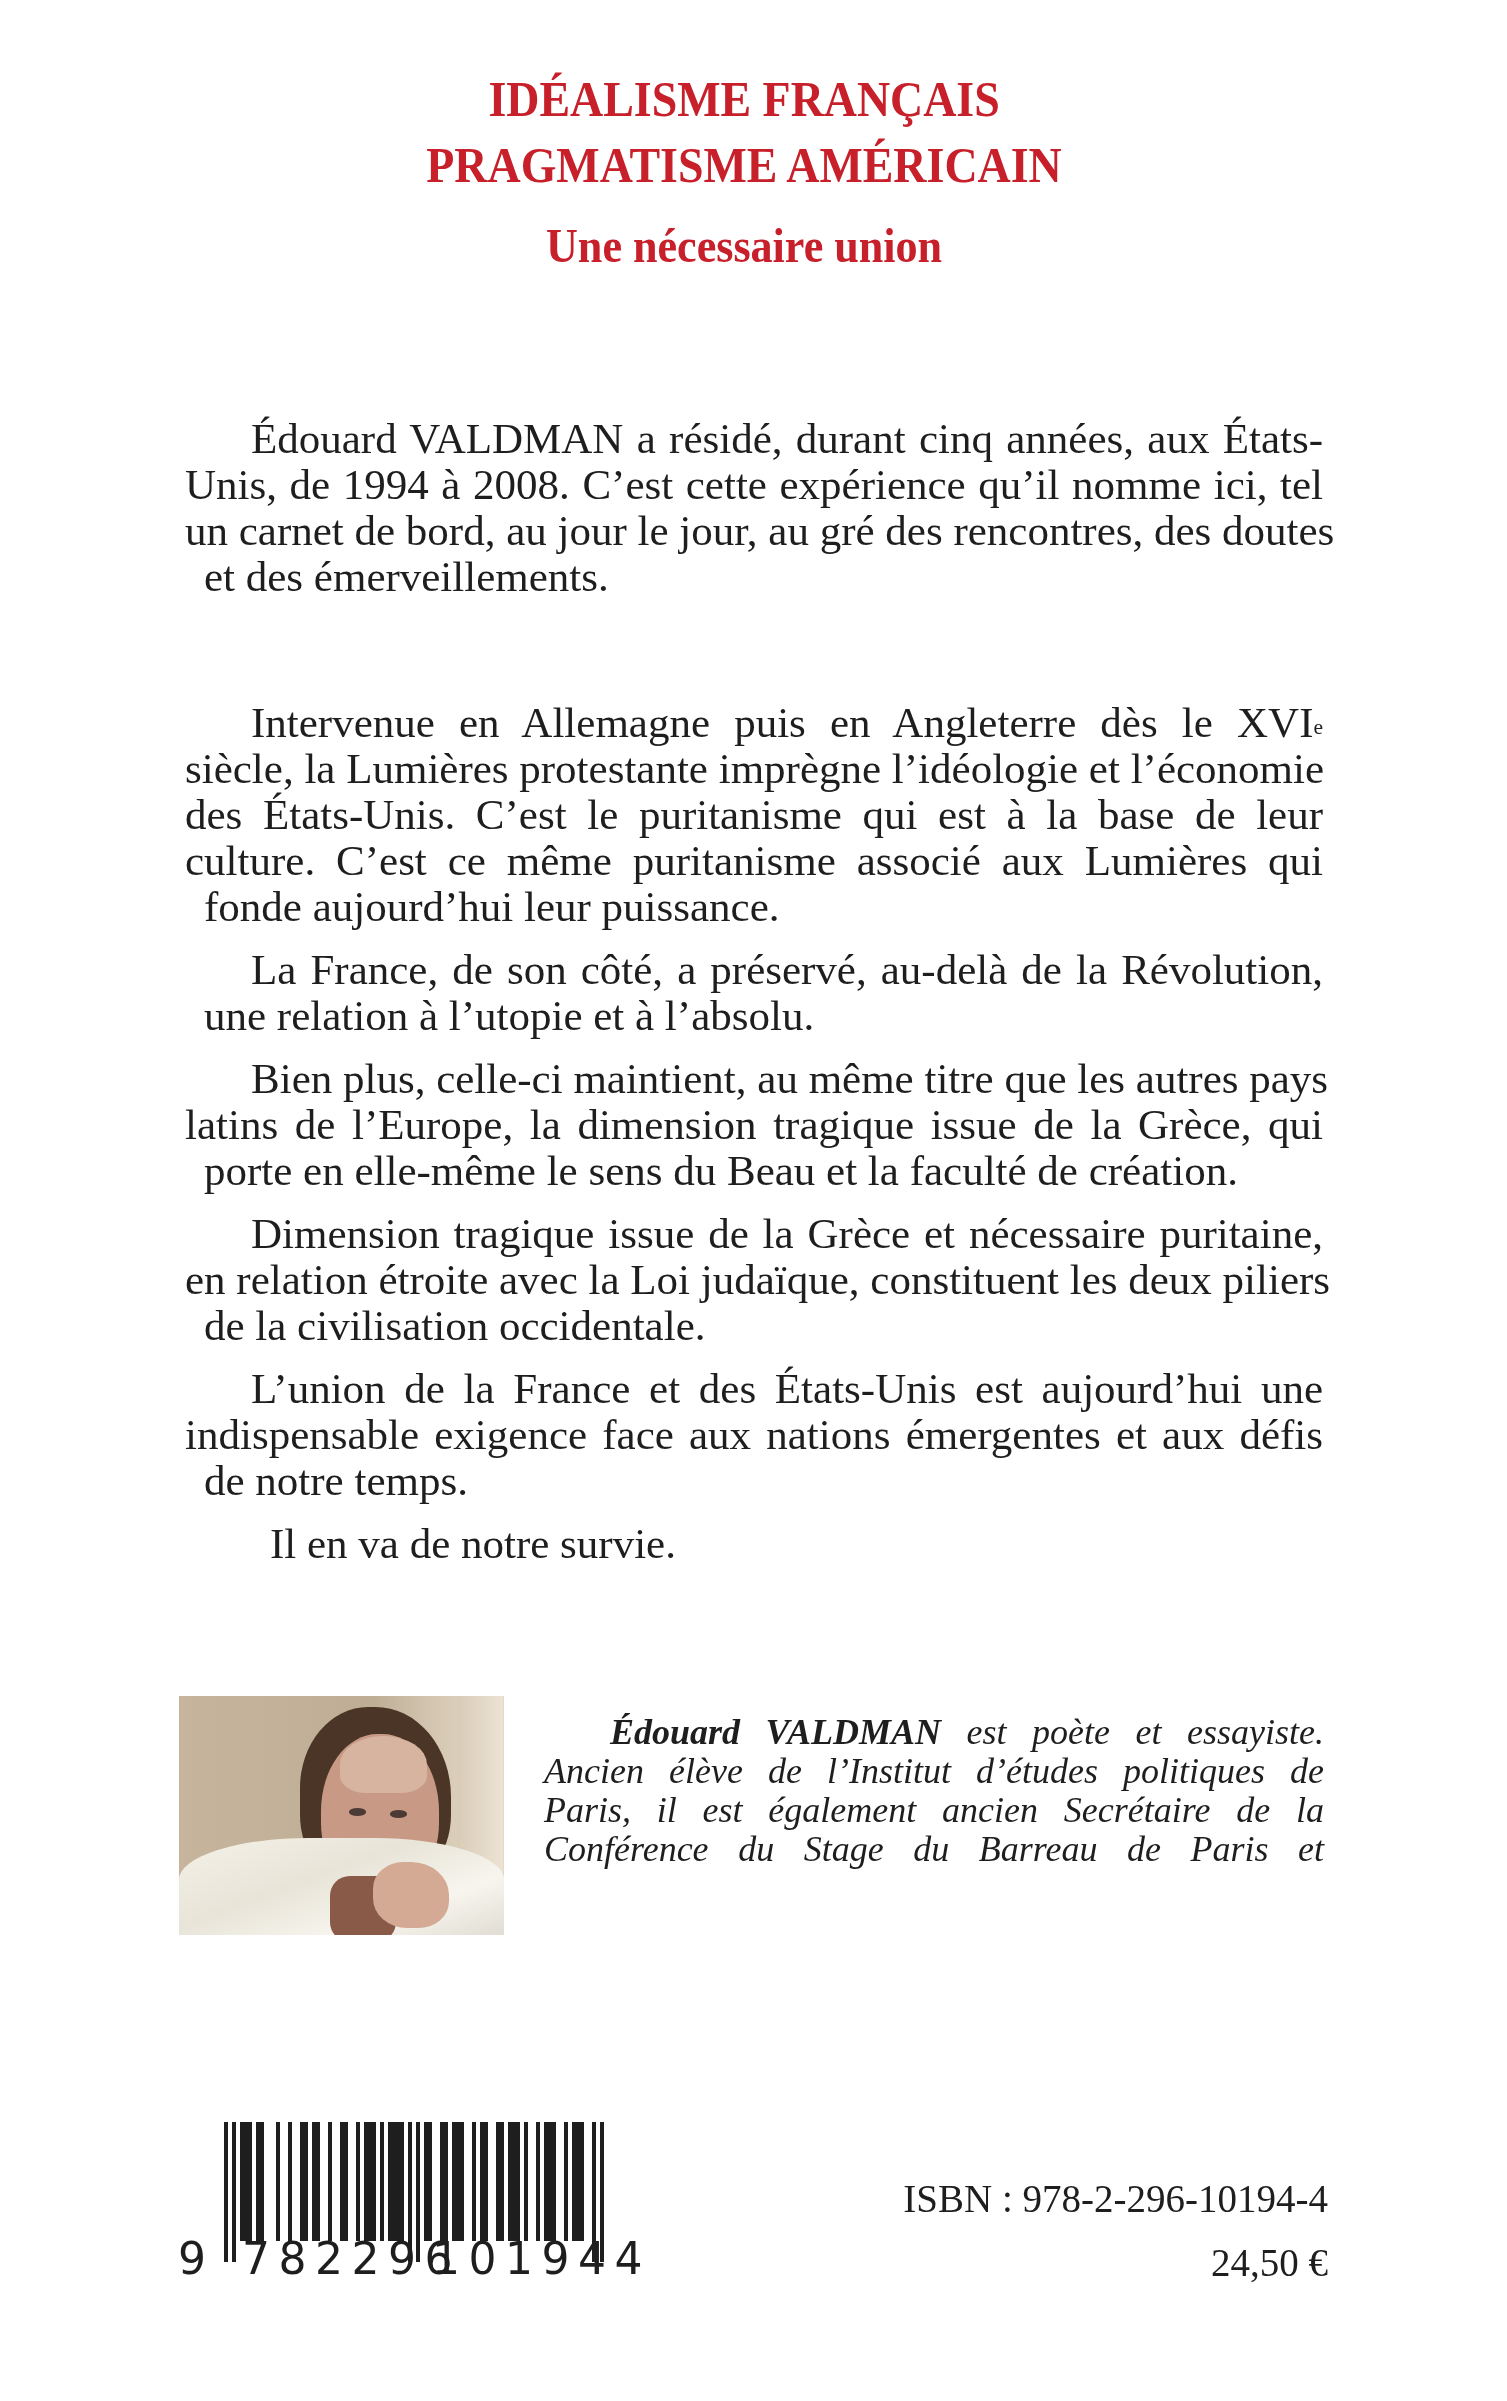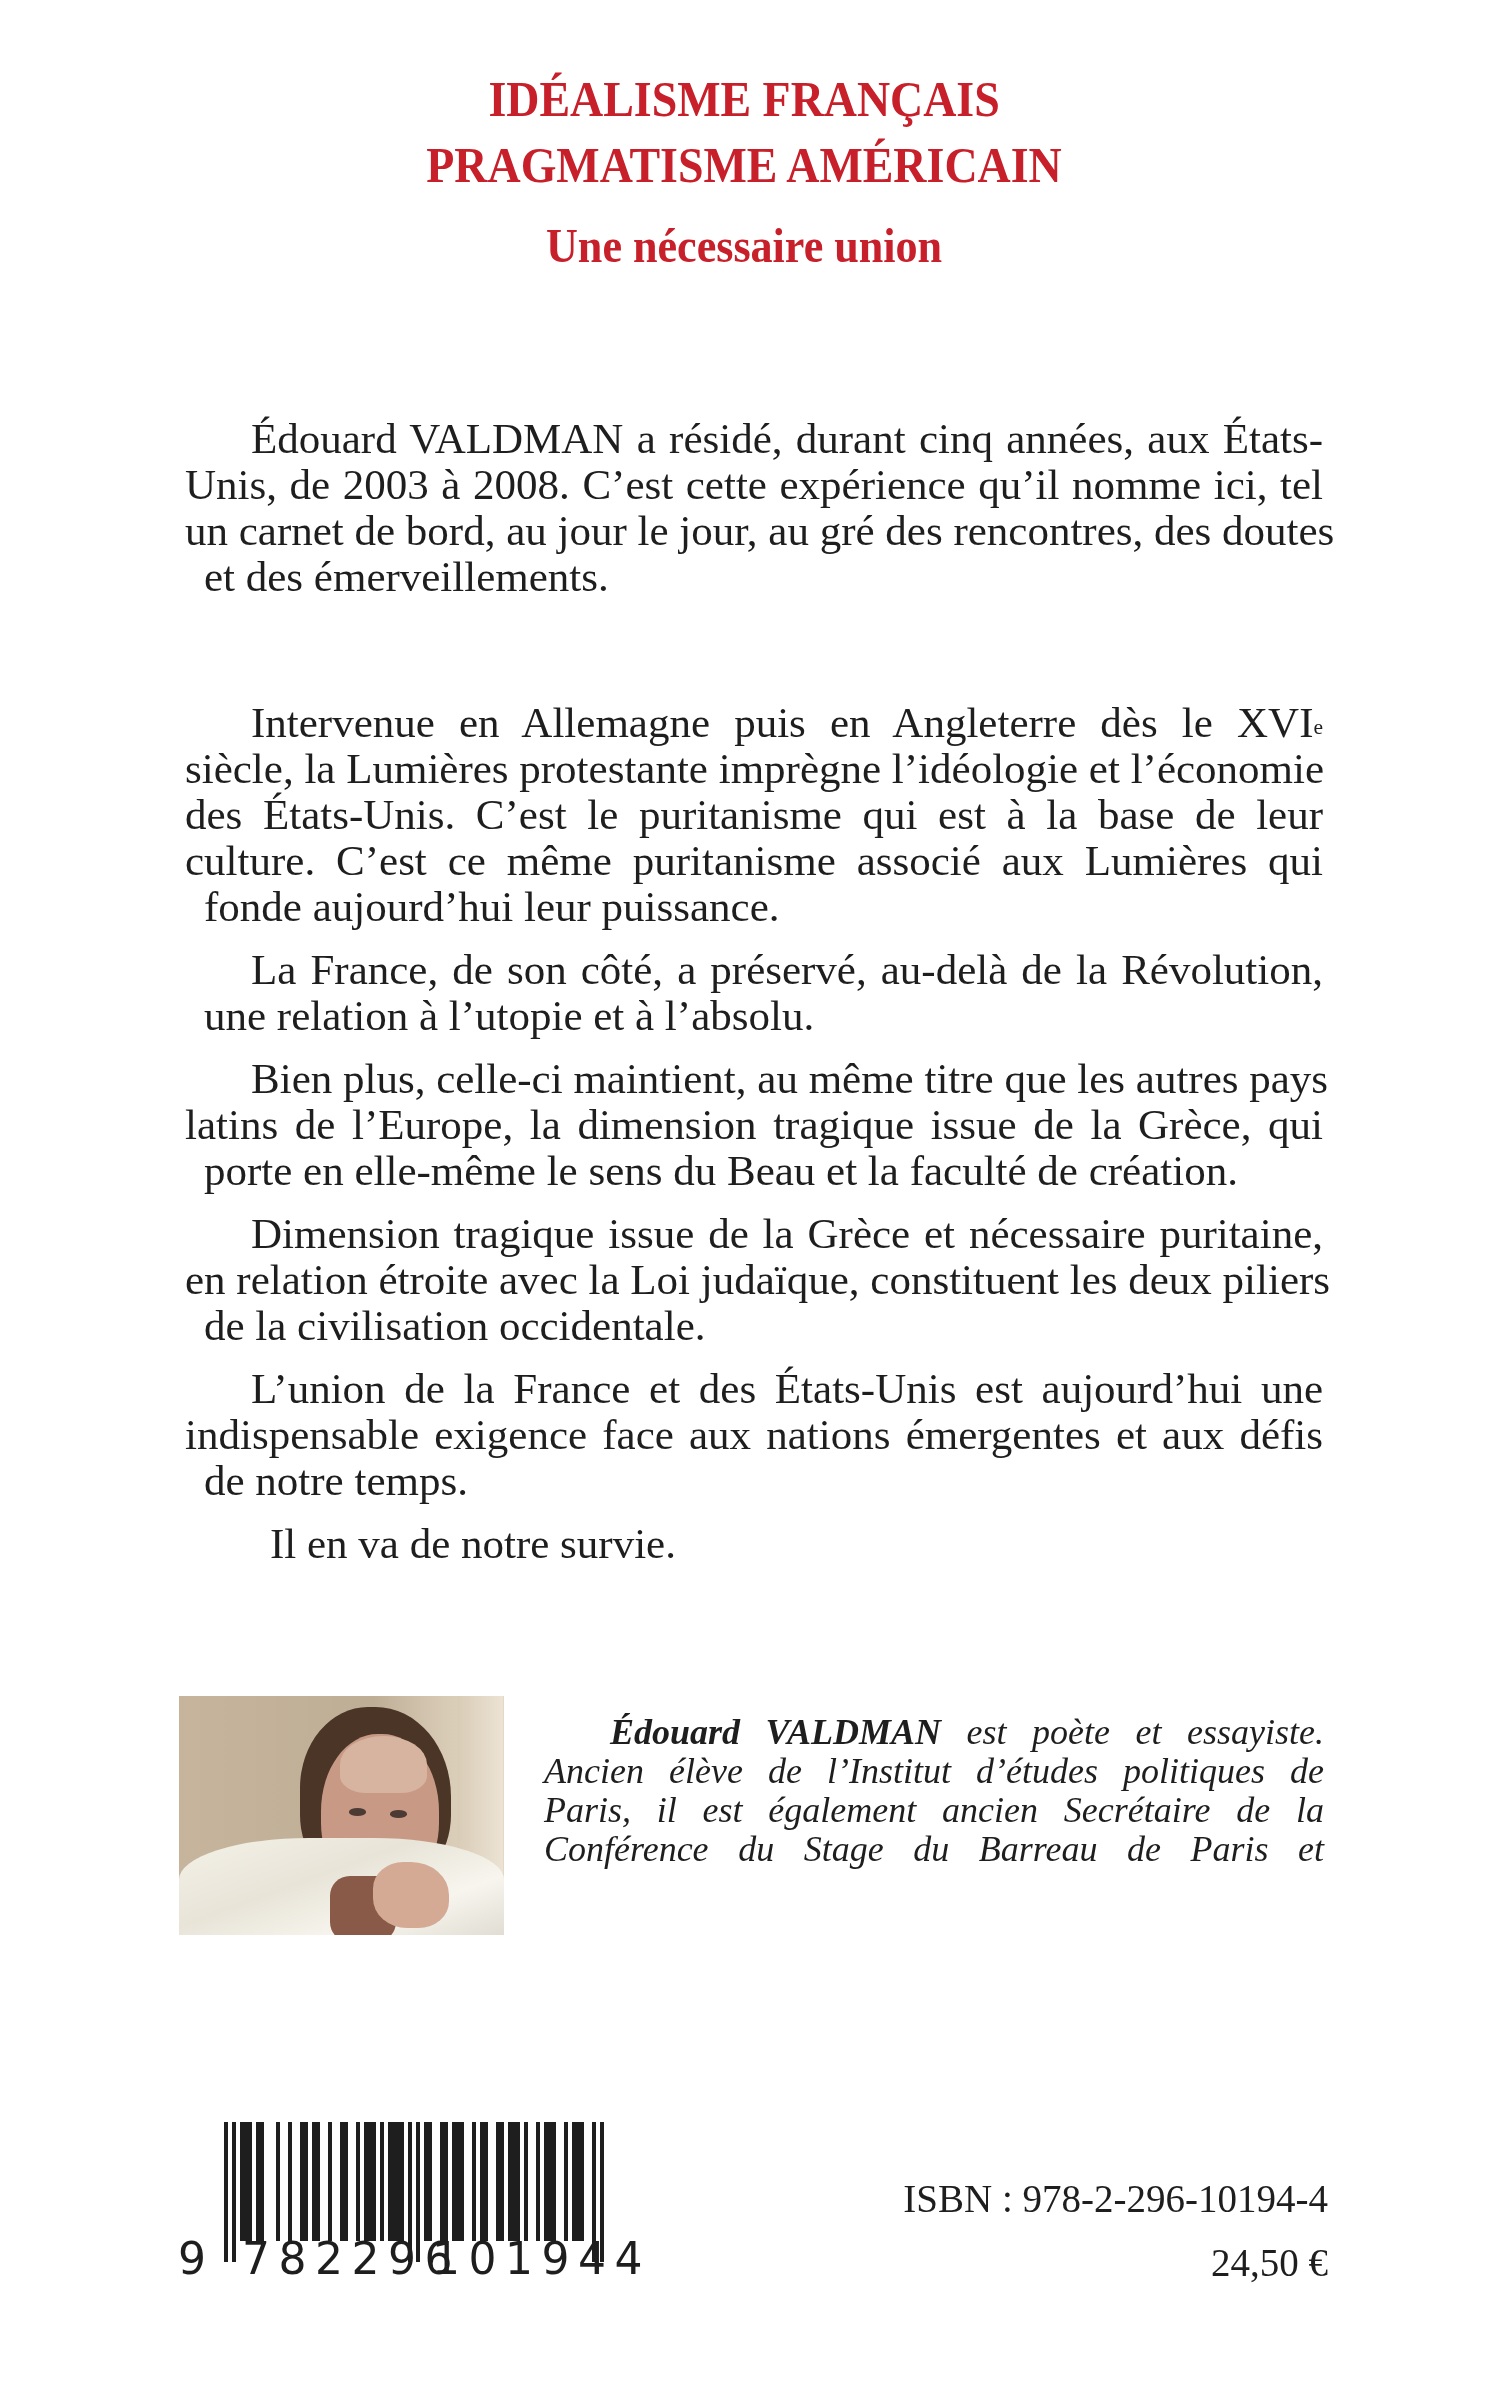--- a/index.html
+++ b/index.html
@@ -50,21 +50,21 @@
 
 <div class="title-block">
   <div class="title-line"><span>IDÉALISME FRANÇAIS</span></div>
   <div class="title-line"><span>PRAGMATISME AMÉRICAIN</span></div>
   <div class="subtitle"><span>Une nécessaire union</span></div>
 </div>
 
 <div class="body" id="blurb">
     <div class="para first">
       <span class="line indent">Édouard VALDMAN a résidé, durant cinq années, aux États-</span>
-      <span class="line">Unis, de 2003 à 2008. C’est cette expérience qu’il nomme ici, tel</span>
+      <span class="line">Unis, de 1994 à 2008. C’est cette expérience qu’il nomme ici, tel</span>
       <span class="line">un carnet de bord, au jour le jour, au gré des rencontres, des doutes</span>
       <span class="line last">et des émerveillements.</span>
     </div>
     <div class="para">
       <span class="line indent"><span>Intervenue en Allemagne puis en Angleterre dès le XVI</span><sup>e</sup></span>
       <span class="line">siècle, la Lumières protestante imprègne l’idéologie et l’économie</span>
       <span class="line">des États-Unis. C’est le puritanisme qui est à la base de leur</span>
       <span class="line">culture. C’est ce même puritanisme associé aux Lumières qui</span>
       <span class="line last">fonde aujourd’hui leur puissance.</span>
     </div>

